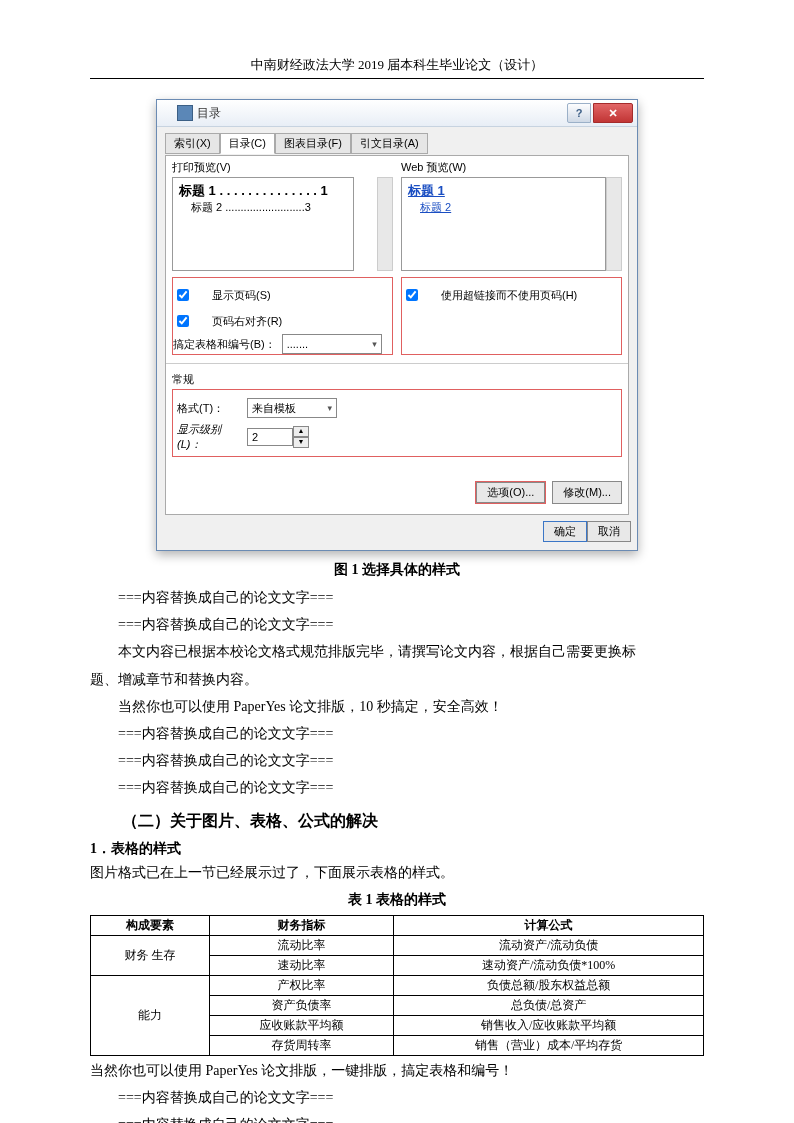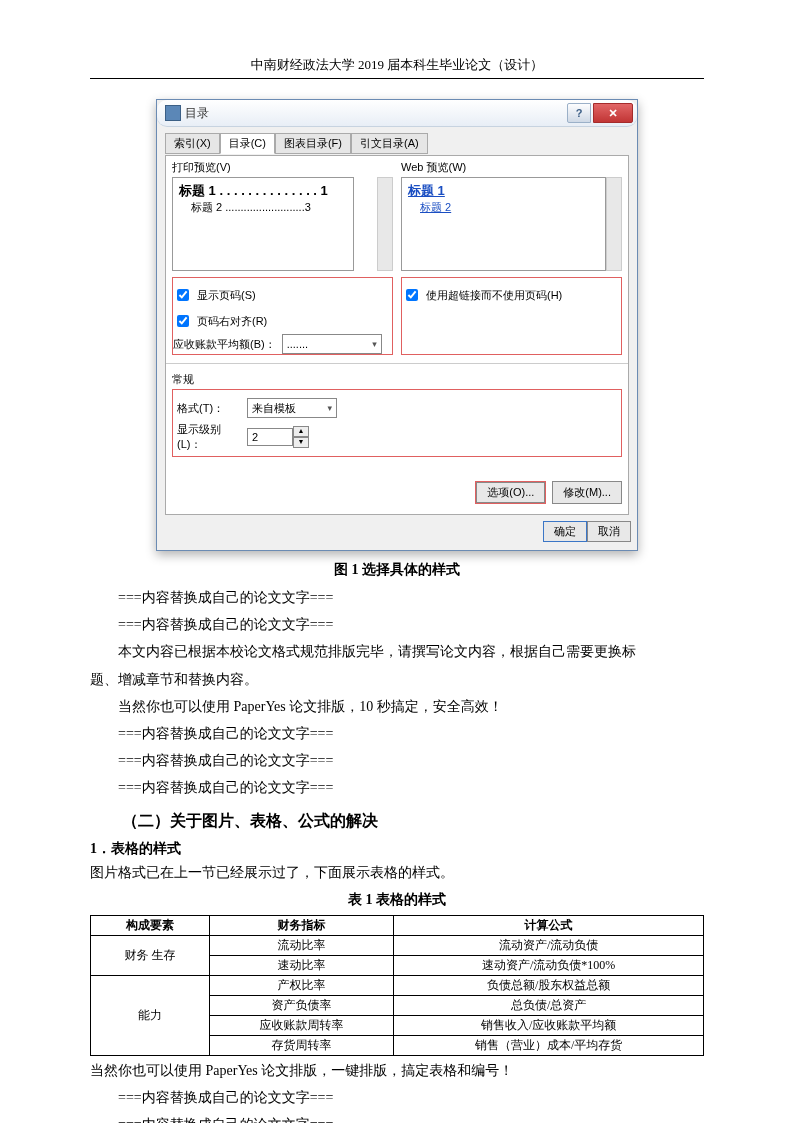--- a/index.html
+++ b/index.html
@@ -34,22 +34,21 @@
     background: #f0f0f0;
     box-shadow: 0 4px 10px rgba(0,0,0,0.3);
   }
   .titlebar {
     height: 26px;
     background: linear-gradient(to bottom, #ffffff, #e8eef6);
     border-bottom: 1px solid #c7d3e0;
     display: flex;
     align-items: center;
     justify-content: space-between;
-    padding: 0 4px 0 8px;
-    border-radius: 10px;
+    padding: 0 4px 0 20px;
   }
   .titlebar-title { font-size: 12px; color: #333; display:flex; align-items:center; gap:4px;}
   .title-icon { width:14px; height:14px; display:inline-block; background:#5b87b7; border:1px solid #3b5f85;}
   .titlebar-btns { display: flex; gap: 2px; }
   .close-btn {
     width: 38px; height: 18px;
     background: linear-gradient(to bottom, #e26666, #c13535);
     color: #fff;
     display: flex; align-items: center; justify-content: center;
     font-weight: bold;
@@ -93,21 +92,21 @@
     height: 84px;
     padding: 4px 6px;
     font-size: 11px;
     overflow:hidden;
   }
   .preview-h1 { font-weight: bold; font-size: 13px; white-space: nowrap;}
   .preview-h2 { font-size: 11px; white-space: nowrap; }
   .web-h1 { color: #1a4ec2; text-decoration: underline; font-weight:bold; font-size:13px;}
   .web-h2 { color: #1a4ec2; text-decoration: underline; font-size: 11px; margin-left: 12px;}
   .vscroll { width: 14px; background: #e8e8e8; border:1px solid #ccc;}
-  .chk-row { margin-top:8px; display:flex; align-items:center; gap:5px;}
+  .chk-row { margin-top:8px; display:flex; align-items:center; gap:20px;}
   .chk { width:12px; height:12px; }
   .redbox { border: 1px solid #e06060; }
   .field-row { display:flex; align-items:center; gap:6px; margin-top:4px;}
   .combo {
     border:1px solid #888; background:#fff; height:18px;
     display:flex; align-items:center; padding:0 4px;
     font-size:11px; width:80px; justify-content:space-between;
   }
   .combo::after { content:"▾"; font-size:9px; color:#555;}
   .spin { display:flex; align-items:center;}
@@ -180,21 +179,21 @@
           <div style="flex:1;" class="redbox">
             <div class="chk-row">
                 <input type="checkbox" class="chk" checked="" style="">
                 <span>显示页码(S)</span>
               </div>
             <div class="chk-row">
                 <input type="checkbox" class="chk" checked="" style="">
                 <span>页码右对齐(R)</span>
               </div>
             <div class="field-row">
-              <span>应收账款平均额(B)：</span>
+              <span>搞定表格和编号(B)：</span>
               <div class="combo" style="width:90px;">
                   <span>.......</span>
                 </div>
             </div>
           </div>
           <div style="flex:1;" class="redbox">
             <div class="chk-row">
                 <input type="checkbox" class="chk" checked="" style="">
                 <span>使用超链接而不使用页码(H)</span>
               </div>
@@ -205,21 +204,21 @@
         <fieldset class="group">
           <legend>常规</legend>
           <div class="redbox" style="padding:4px 4px; margin-top:2px;">
             <div class="field-row">
               <span style="width:64px;">格式(T)：</span>
               <div class="combo">
                   <span>来自模板</span>
                 </div>
             </div>
             <div class="field-row">
-              <span style="width:64px;">显示级别(L)：</span>
+              <span style="width:64px;font-style:italic;">显示级别(L)：</span>
               <div class="spin">
                 <input class="spin-input" value="2" style="">
                 <div class="spin-btns">
                   <div class="spin-btn">▲</div>
                   <div class="spin-btn">▼</div>
                 </div>
               </div>
             </div>
           </div>
         </fieldset>
@@ -272,21 +271,21 @@
     <tr>
       <td rowspan="4">能力</td>
       <td>产权比率</td>
       <td>负债总额/股东权益总额</td>
     </tr>
     <tr>
       <td>资产负债率</td>
       <td>总负债/总资产</td>
     </tr>
     <tr>
-      <td>应收账款周转率</td>
+      <td>应收账款平均额</td>
       <td>销售收入/应收账款平均额</td>
     </tr>
     <tr>
       <td>存货周转率</td>
       <td>销售（营业）成本/平均存货</td>
     </tr>
   </tbody>
     </table>
 
   <div class="body-text noindent">当然你也可以使用 PaperYes 论文排版，一键排版，搞定表格和编号！</div>

